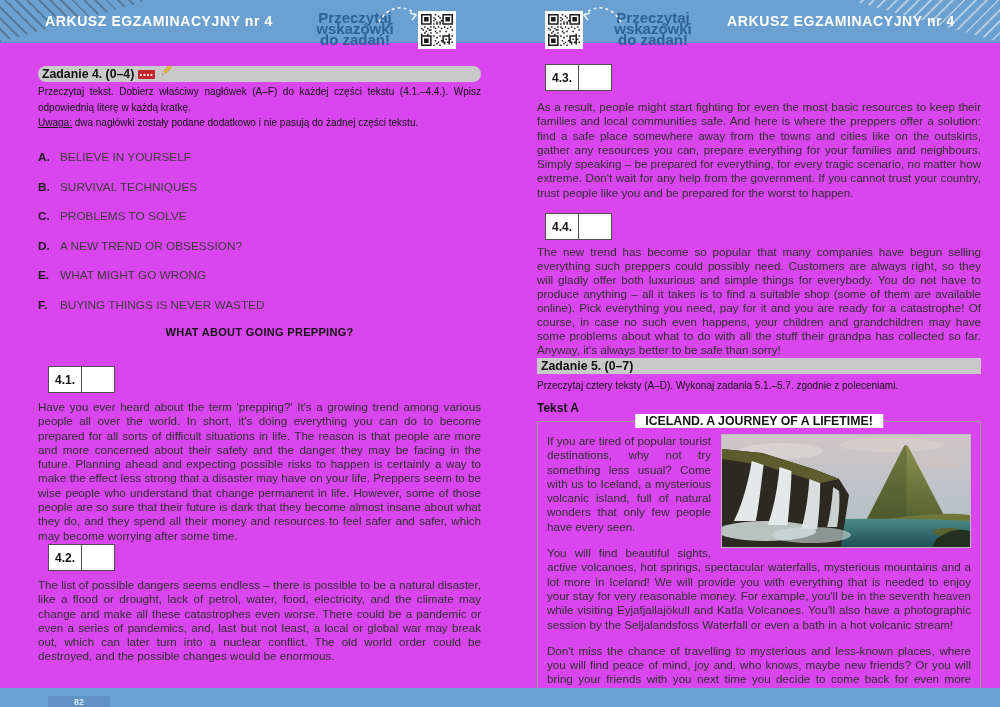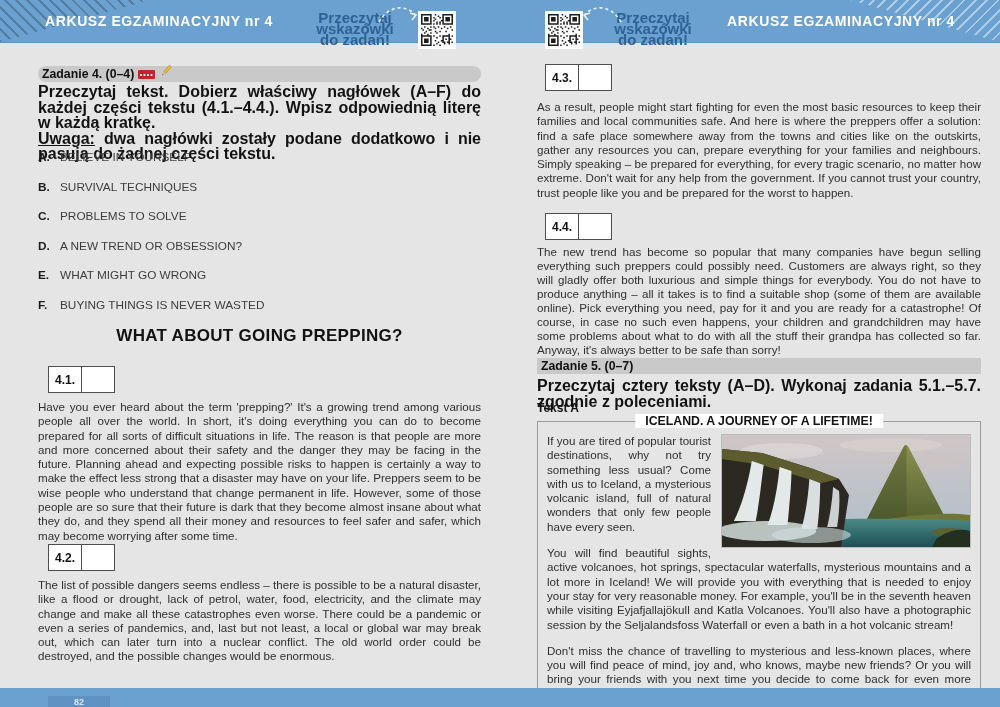--- a/index.html
+++ b/index.html
@@ -1,16 +1,16 @@
 <!DOCTYPE html>
 <html lang="pl"><head>
 <meta charset="utf-8">
 <style>
   html,body{margin:0;padding:0;background:#fff;}
-  .sheet{position:relative;width:1000px;height:707px;background:#e5e5e5;overflow:hidden;
+  .sheet{position:relative;width:1000px;height:707px;background:#d946ef;overflow:hidden;
          font-family:"Liberation Sans",sans-serif;color:#2f2f2f;}
 
   
   .band{position:absolute;left:0;top:0;width:1000px;height:42px;background:#6ba1d0;
         border-bottom:1px solid #5d94c6;}
   .stripes-left{position:absolute;left:0;top:0;width:150px;height:42px;
         background:repeating-linear-gradient(45deg,rgba(60,80,100,.45) 0 2px,transparent 2px 8px);
         clip-path:polygon(0 0,150px 0,0 100%);}
   .stripes-right{position:absolute;right:0;top:0;width:150px;height:42px;
         background:repeating-linear-gradient(135deg,rgba(255,255,255,.45) 0 2px,transparent 2px 8px);
@@ -37,30 +37,30 @@
   .page{position:absolute;top:0;height:707px;}
   .page.lp{left:38px;width:443px;} .page.rp{left:537px;width:444px;}
 
   .task-bar{position:absolute;left:0;width:100%;height:16px;background:#c9c9c9;
         font-size:12.3px;font-weight:bold;color:#101010;line-height:16px;padding-left:4px;
         box-sizing:border-box;display:flex;align-items:center;gap:4px;}
   .badge{display:inline-block;width:17px;height:9px;background:#c2262c;border-radius:1px;
         color:#fff;font-size:7px;line-height:9px;text-align:center;letter-spacing:1px;}
   .pencil{display:inline-block;width:14px;height:14px;margin-top:-6px;}
 
-  .instr{position:absolute;left:0;width:100%;font-size:16px;line-height:15.6px;
-        font-weight:bold;color:#121212;text-align:justify;}
+  .instr{position:absolute;left:0;width:100%;font-size:10px;line-height:15.6px;
+        font-weight:normal;color:#121212;text-align:justify;}
   .uline{text-decoration:underline;}
 
   .opts{position:absolute;left:0;width:100%;}
   .opt{display:flex;margin-bottom:15.6px;font-size:11.8px;color:#3c3c3c;}
   .opt .ltr{font-weight:bold;color:#1c1c1c;width:22px;flex:none;}
 
   .article-title{position:absolute;left:0;width:100%;text-align:center;font-weight:bold;
-        font-size:17px;color:#121212;letter-spacing:.3px;}
+        font-size:11px;color:#121212;letter-spacing:.3px;}
 
   .ansbox{position:absolute;display:flex;}
   .ansbox .lbl{width:32px;height:25px;border:1px solid #4f4f4f;display:flex;align-items:center;
         justify-content:center;font-weight:bold;font-size:12px;color:#121212;background:#fff;}
   .ansbox .cell{width:32px;height:25px;border:1px solid #4f4f4f;border-left:none;background:#fff;}
 
   .para{position:absolute;left:0;width:100%;font-size:11.6px;line-height:14.3px;
         text-align:justify;color:#2f2f2f;}
 
   .tekst-label{position:absolute;font-weight:bold;font-size:12px;color:#121212;}

